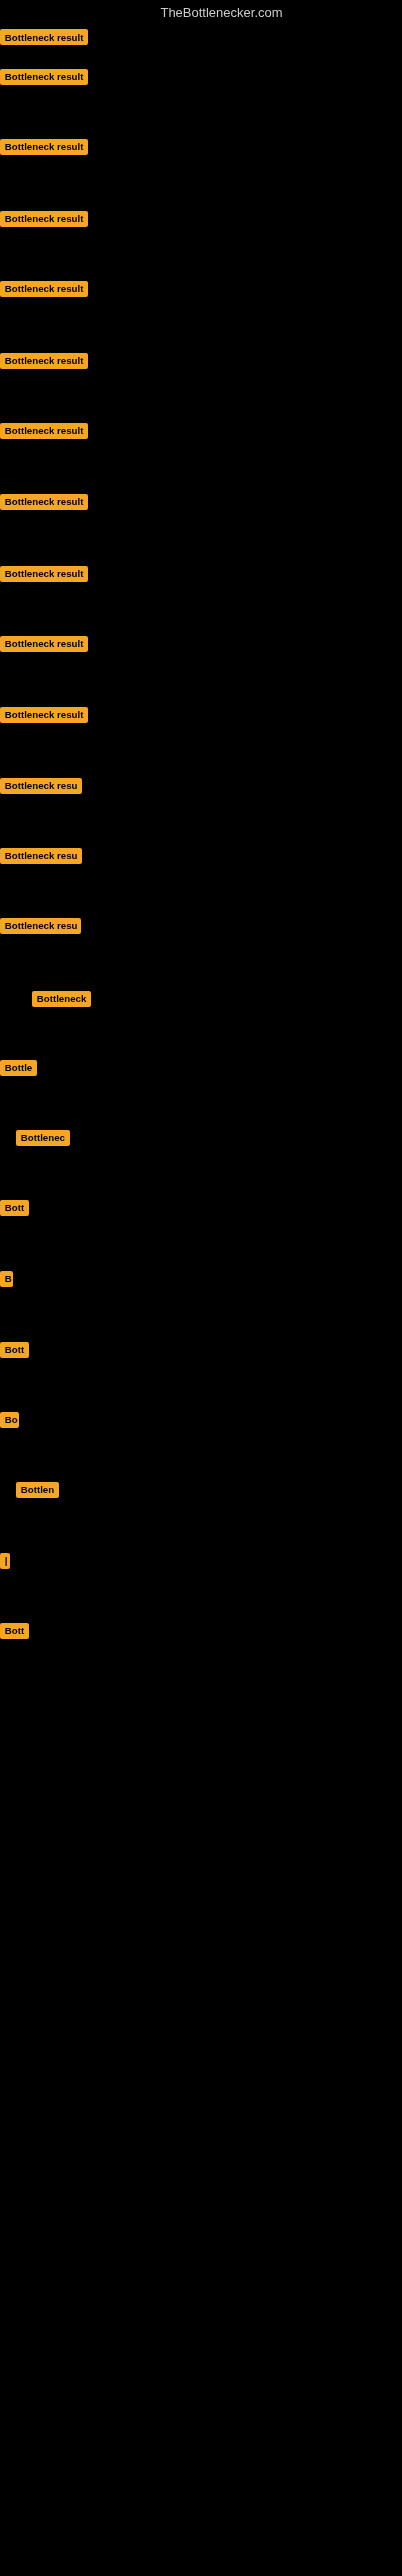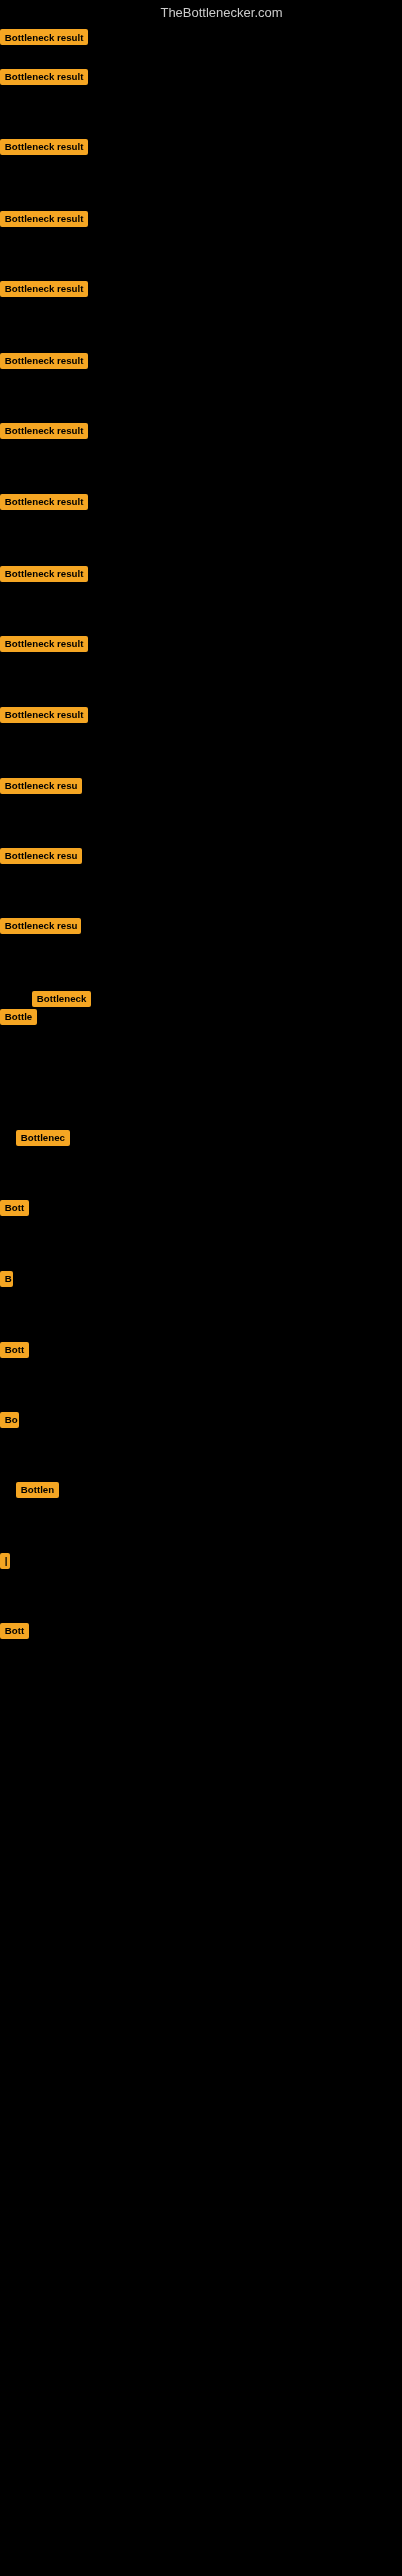--- a/index.html
+++ b/index.html
@@ -52,21 +52,21 @@
     <div class="badge-container" style="top: 330px; left: 0px;"><span class="bottleneck-badge" style="max-width: 97px;">Bottleneck result</span></div>
     <div class="badge-container" style="top: 400px; left: 0px;"><span class="bottleneck-badge" style="max-width: 97px;">Bottleneck result</span></div>
     <div class="badge-container" style="top: 471px; left: 0px;"><span class="bottleneck-badge" style="max-width: 97px;">Bottleneck result</span></div>
     <div class="badge-container" style="top: 543px; left: 0px;"><span class="bottleneck-badge" style="max-width: 97px;">Bottleneck result</span></div>
     <div class="badge-container" style="top: 613px; left: 0px;"><span class="bottleneck-badge" style="max-width: 97px;">Bottleneck result</span></div>
     <div class="badge-container" style="top: 684px; left: 0px;"><span class="bottleneck-badge" style="max-width: 97px;">Bottleneck result</span></div>
     <div class="badge-container" style="top: 755px; left: 0px;"><span class="bottleneck-badge" style="max-width: 87px;">Bottleneck resu</span></div>
     <div class="badge-container" style="top: 825px; left: 0px;"><span class="bottleneck-badge" style="max-width: 85px;">Bottleneck resu</span></div>
     <div class="badge-container" style="top: 895px; left: 0px;"><span class="bottleneck-badge" style="max-width: 81px;">Bottleneck resu</span></div>
     <div class="badge-container" style="top: 968px; left: 0px; padding-left: 32px;"><span class="bottleneck-badge" style="max-width: 63px;">Bottleneck</span></div>
-    <div class="badge-container" style="top: 986px; left: 0px;"><span class="bottleneck-badge" style="max-width: 40px;">Bottle</span></div>
+    <div class="badge-container" style="top: 1037px; left: 0px;"><span class="bottleneck-badge" style="max-width: 40px;">Bottle</span></div>
     <div class="badge-container" style="top: 1107px; left: 16px;"><span class="bottleneck-badge" style="max-width: 55px;">Bottlenec</span></div>
     <div class="badge-container" style="top: 1177px; left: 0px;"><span class="bottleneck-badge" style="max-width: 29px;">Bott</span></div>
     <div class="badge-container" style="top: 1248px; left: 0px;"><span class="bottleneck-badge" style="max-width: 13px;">B</span></div>
     <div class="badge-container" style="top: 1319px; left: 0px;"><span class="bottleneck-badge" style="max-width: 31px;">Bott</span></div>
     <div class="badge-container" style="top: 1389px; left: 0px;"><span class="bottleneck-badge" style="max-width: 19.3px;">Bo</span></div>
     <div class="badge-container" style="top: 1459px; left: 16px;"><span class="bottleneck-badge" style="max-width: 45px;">Bottlen</span></div>
     <div class="badge-container" style="top: 1530px; left: 0px;"><span class="bottleneck-badge" style="max-width: 8px;">|</span></div>
     <div class="badge-container" style="top: 1600px; left: 0px;"><span class="bottleneck-badge" style="max-width: 29px;">Bott</span></div>
   </div>
 

